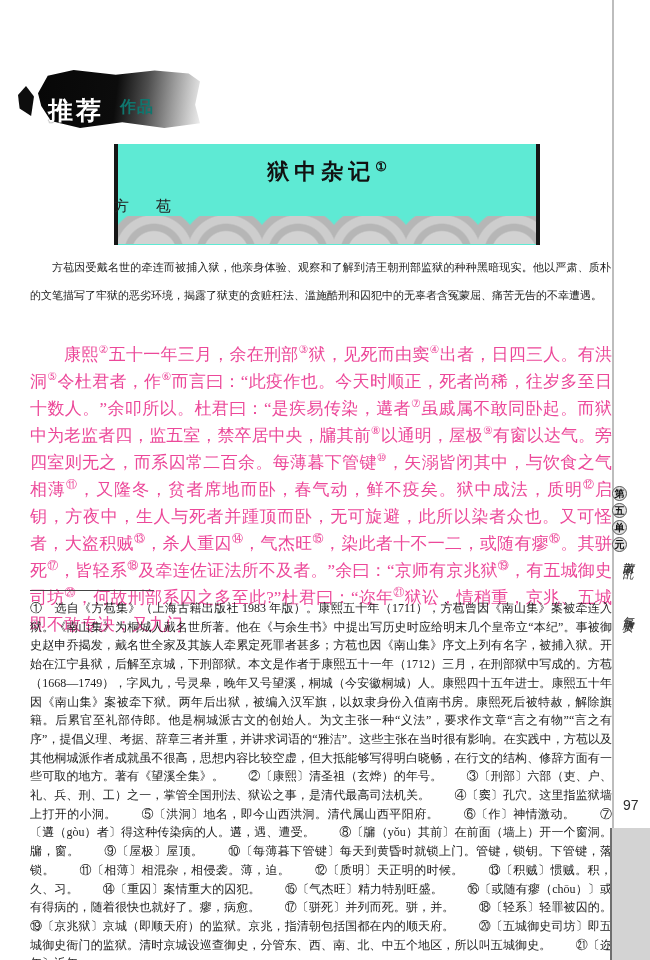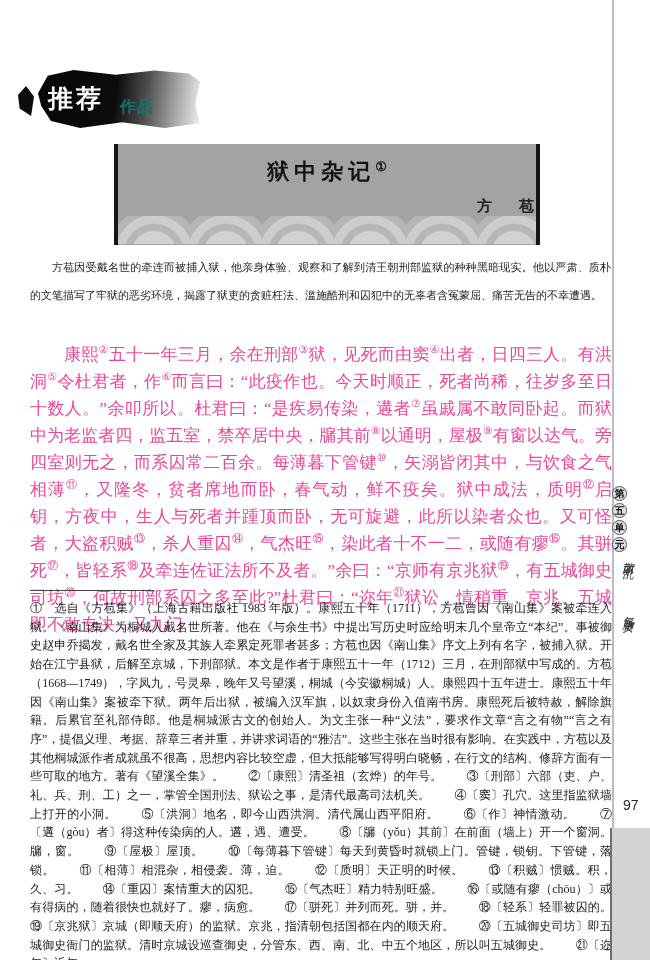--- a/index.html
+++ b/index.html
@@ -20,49 +20,49 @@
   .badge-splash {
     position:absolute; left:0; top:16px; width:16px; height:30px; background:#0d0d0d;
     clip-path:polygon(50% 0,100% 35%,82% 100%,10% 75%,0 30%);
   }
   .badge-shape {
     position:absolute; left:20px; top:0; right:0; bottom:0;
     background:linear-gradient(97deg,#070707 0%,#0c0c0c 48%,#4e4e4e 66%,#9c9c9c 82%,#d8d8d8 95%,#efefef 100%);
     clip-path:polygon(0 40%,6% 10%,22% 0,48% 8%,72% 1%,93% 6%,100% 20%,97% 60%,100% 92%,78% 100%,52% 90%,26% 100%,8% 88%,2% 62%);
   }
   .badge-text-large {
-    position:absolute; left:30px; top:12px; color:#ffffff; font-weight:bold;
+    position:absolute; left:30px; top:24px; color:#ffffff; font-weight:bold;
     font-size:25px; letter-spacing:3px; text-shadow:0 0 1px #000;
   }
   .badge-text-small {
     position:absolute; left:102px; top:27px; color:#0f766e; font-weight:bold; font-size:16px; letter-spacing:1px;
   }
 
   
-  .title-box { position:absolute; left:114px; top:144px; width:426px; height:101px; background:#a3a3a3; }
+  .title-box { position:absolute; left:114px; top:144px; width:426px; height:101px; background:#5eead4; }
   .title-box .bar { position:absolute; top:0; width:4px; height:100%; background:#161616; }
   .title-box .bar.left { left:0; }
   .title-box .bar.right { right:0; }
   .title-waves {
     position:absolute; left:4px; right:4px; bottom:1px; height:28px;
     background-image:
       radial-gradient(circle at 50% 118%, #d2d2d2 30%, #b6b6b6 32% 40%, #cdcdcd 42% 52%, #b6b6b6 54% 62%, rgba(0,0,0,0) 64%),
       radial-gradient(circle at 50% 132%, #cacaca 35%, #bcbcbc 37% 50%, rgba(0,0,0,0) 52%);
     background-size:72px 54px, 36px 30px;
     background-position:0 100%, 18px 100%;
     background-repeat:repeat-x;
   }
   .box-title {
     position:absolute; top:13px; left:0; width:100%; text-align:center;
     font-size:22px; font-weight:bold; letter-spacing:5px; color:#111;
   }
   .box-title sup { font-size:13px; letter-spacing:0; }
   .box-author {
-    position:absolute; top:53px; left:0; width:100%; text-align:right;
-    font-size:15px; font-weight:bold; letter-spacing:6px; color:#222;
+    position:absolute; top:53px; left:0; width:100%; text-align:left;
+    font-size:15px; font-weight:normal; letter-spacing:6px; color:#222;
   }
 
   
   .intro {
     position:absolute; left:30px; top:253px; width:581px;
     font-size:11px; line-height:28px; text-align:justify; text-indent:2em; color:#1c1c1c;
   }
 
   
   .body-text {

